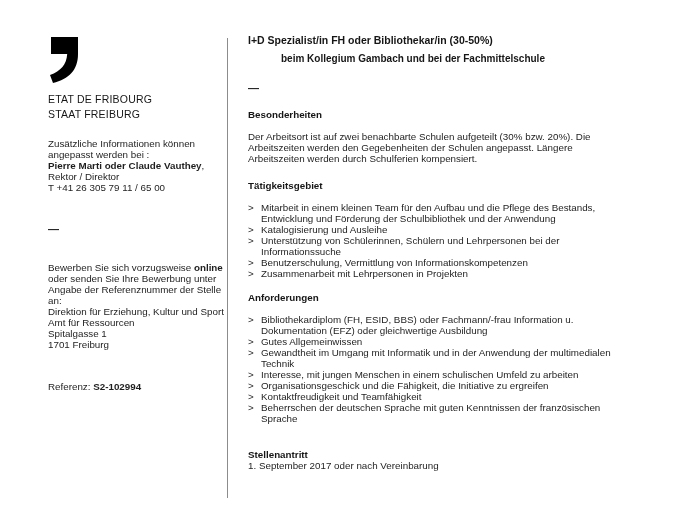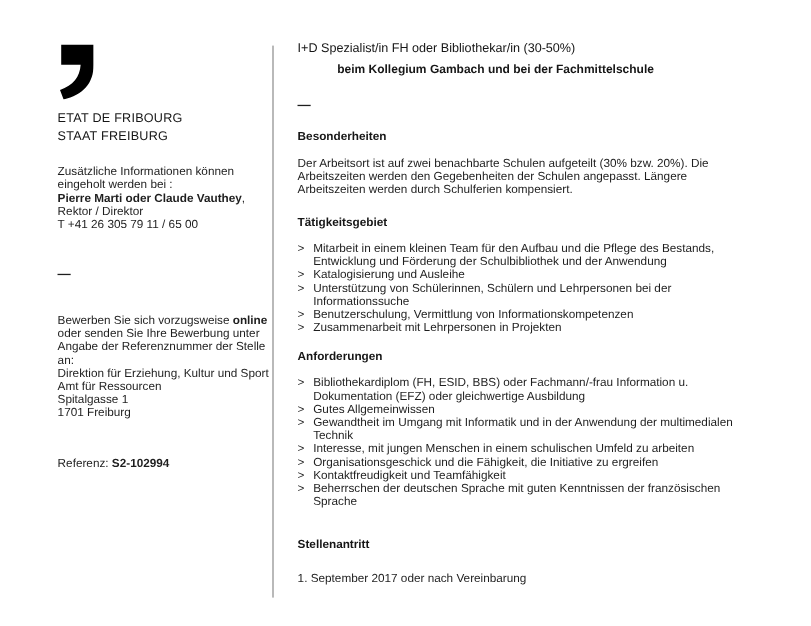--- a/index.html
+++ b/index.html
@@ -43,30 +43,30 @@
   }
   
   .main {
     position: absolute;
     left: 248px;
     top: 34px;
     width: 382px;
     font-size: 9.8px;
     line-height: 11px;
   }
-  .job-title { font-size: 10.5px; font-weight: normal; line-height: 12px; color: #161616; }
+  .job-title { font-size: 10.5px; font-weight: bold; line-height: 12px; color: #161616; }
   .job-subtitle { margin-top: 7px; font-size: 10px; font-weight: bold; color: #161616; padding-left: 33px; }
   .main .dash { margin-top: 19px; }
   .section-heading { font-weight: bold; color: #161616; }
   .heading-1 { margin-top: 15px; }
   .para-1 { margin-top: 11px; }
   .heading-2 { margin-top: 16px; }
   .heading-3 { margin-top: 13px; }
   .heading-4 { margin-top: 25px; }
-  .para-2 { margin-top: 17px; }
+  .para-2 { }
   ul.bullet-list { margin-top: 11px; list-style: none; }
   ul.bullet-list li { position: relative; padding-left: 13px; }
   ul.bullet-list .marker { position: absolute; left: 0; top: 0; }
 </style>
 </head>
 <body>
 
 <div class="page">
 
   <div class="sidebar">
@@ -74,21 +74,21 @@
     <svg class="logo-svg" viewBox="0 0 30 46" aria-hidden="true">
       <path d="M3 0 H30 V17 C30 33 21 42 5 46 L2 38 C13 34 18.5 27.5 19.2 17 H3 Z" fill="#000000"></path>
     </svg>
 
     <div class="org">
       <div>ETAT DE FRIBOURG</div>
       <div>STAAT FREIBURG</div>
     </div>
 
     <div class="info-block">
-      <div>Zusätzliche Informationen können eingeholt werden bei :</div>
+      <div>Zusätzliche Informationen können angepasst werden bei :</div>
       <div><span class="bold">Pierre Marti oder Claude Vauthey</span><span>,</span></div>
       <div>Rektor / Direktor</div>
       <div>T +41 26 305 79 11 / 65 00</div>
     </div>
 
     <div class="dash">—</div>
 
     <div class="apply-block">
       <div><span>Bewerben Sie sich vorzugsweise </span><span class="bold">online</span><span> oder senden Sie Ihre Bewerbung unter Angabe der Referenznummer der Stelle an:</span></div>
       <div class="address">

